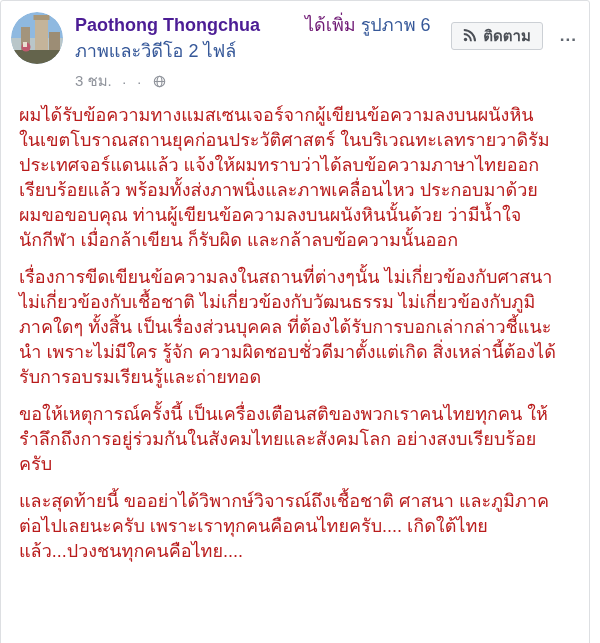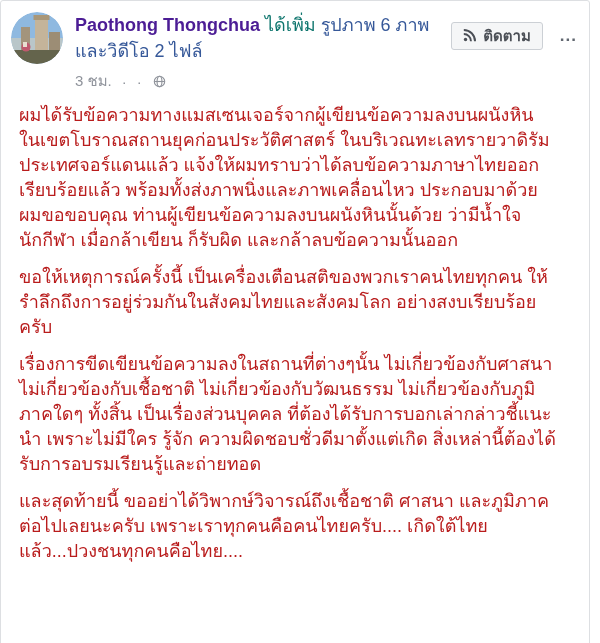--- a/index.html
+++ b/index.html
@@ -40,21 +40,21 @@
     font-size: 18px;
     line-height: 26px;
     color: #365899;
   }
   .author {
     font-weight: bold;
     color: #4c1d95;
     text-decoration: none;
     cursor: pointer;
   }
-  .story-prefix { color: #0f766e; }
+  .story-prefix { color: #701a75; margin-left: 40px; }
   .story-link { color: #365899; cursor: pointer; }
   .meta {
     margin-top: 5px;
     font-size: 15px;
     color: #90949c;
     display: flex;
     align-items: center;
     gap: 10px;
     white-space: nowrap;
   }
@@ -165,18 +165,18 @@
         </span>
         <span>ติดตาม</span>
       </button>
       <div class="more-btn">...</div>
     </div>
 
   </div>
 
   <div class="post-body">
     <p>ผมได้รับข้อความทางแมสเซนเจอร์จากผู้เขียนข้อความลงบนผนังหิน ในเขตโบราณสถานยุคก่อนประวัติศาสตร์ ในบริเวณทะเลทรายวาดิรัม ประเทศจอร์แดนแล้ว แจ้งให้ผมทราบว่าได้ลบข้อความภาษาไทยออกเรียบร้อยแล้ว พร้อมทั้งส่งภาพนิ่งและภาพเคลื่อนไหว ประกอบมาด้วย ผมขอขอบคุณ ท่านผู้เขียนข้อความลงบนผนังหินนั้นด้วย ว่ามีน้ำใจนักกีฬา เมื่อกล้าเขียน ก็รับผิด และกล้าลบข้อความนั้นออก</p>
+    <p>เรื่องการขีดเขียนข้อความลงในสถานที่ต่างๆนั้น ไม่เกี่ยวข้องกับศาสนา ไม่เกี่ยวข้องกับเชื้อชาติ ไม่เกี่ยวข้องกับวัฒนธรรม ไม่เกี่ยวข้องกับภูมิภาคใดๆ ทั้งสิ้น เป็นเรื่องส่วนบุคคล ที่ต้องได้รับการบอกเล่ากล่าวชี้แนะนำ เพราะไม่มีใคร รู้จัก ความผิดชอบชั่วดีมาตั้งแต่เกิด สิ่งเหล่านี้ต้องได้รับการอบรมเรียนรู้และถ่ายทอด</p>
     <p>ขอให้เหตุการณ์ครั้งนี้ เป็นเครื่องเตือนสติของพวกเราคนไทยทุกคน ให้รำลึกถึงการอยู่ร่วมกันในสังคมไทยและสังคมโลก อย่างสงบเรียบร้อยครับ</p>
-    <p>เรื่องการขีดเขียนข้อความลงในสถานที่ต่างๆนั้น ไม่เกี่ยวข้องกับศาสนา ไม่เกี่ยวข้องกับเชื้อชาติ ไม่เกี่ยวข้องกับวัฒนธรรม ไม่เกี่ยวข้องกับภูมิภาคใดๆ ทั้งสิ้น เป็นเรื่องส่วนบุคคล ที่ต้องได้รับการบอกเล่ากล่าวชี้แนะนำ เพราะไม่มีใคร รู้จัก ความผิดชอบชั่วดีมาตั้งแต่เกิด สิ่งเหล่านี้ต้องได้รับการอบรมเรียนรู้และถ่ายทอด</p>
     <p>และสุดท้ายนี้ ขออย่าได้วิพากษ์วิจารณ์ถึงเชื้อชาติ ศาสนา และภูมิภาค ต่อไปเลยนะครับ เพราะเราทุกคนคือคนไทยครับ.... เกิดใต้ไทยแล้ว...ปวงชนทุกคนคือไทย....</p>
   </div>
 
 </div>
 
 </body></html>

